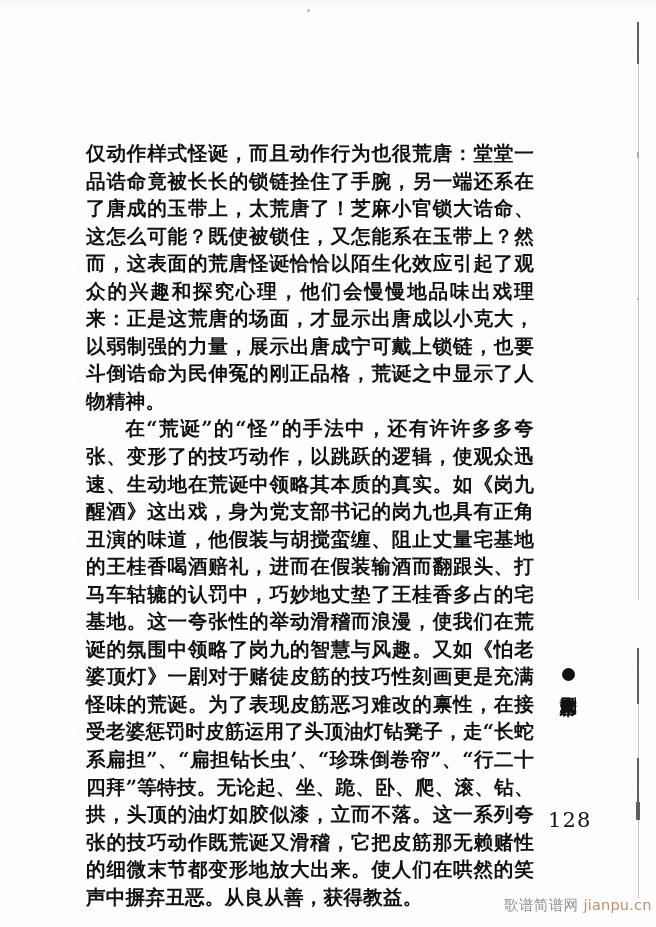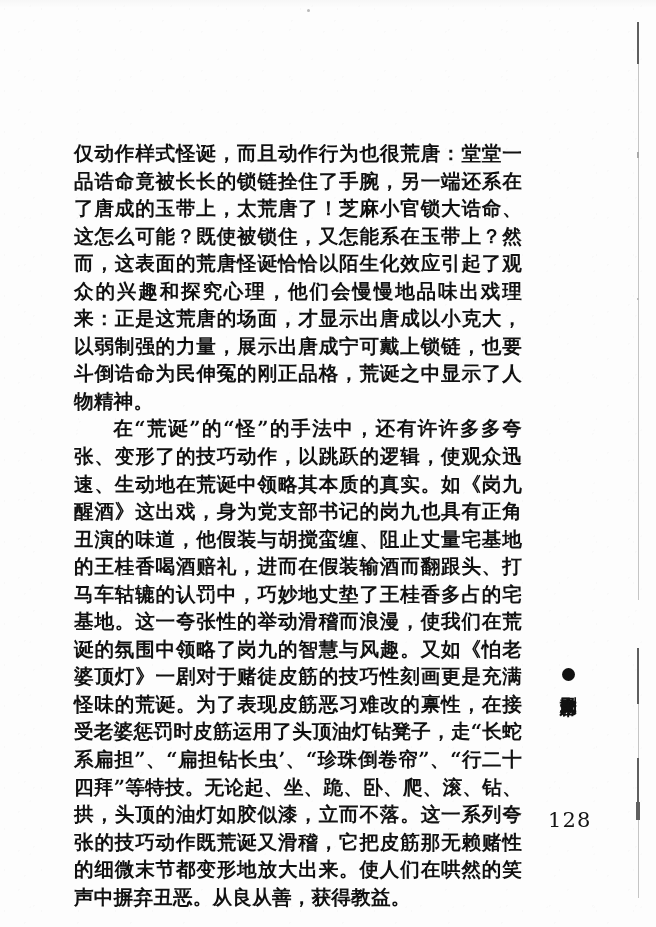--- a/index.html
+++ b/index.html
@@ -22,21 +22,21 @@
       radial-gradient(circle at 47% 63%, rgba(0,0,0,0.016) 0 1px, transparent 1px),
       radial-gradient(circle at 78% 35%, rgba(0,0,0,0.015) 0 1px, transparent 1px),
       radial-gradient(circle at 31% 81%, rgba(0,0,0,0.014) 0 1px, transparent 1px),
       radial-gradient(circle at 64% 12%, rgba(0,0,0,0.013) 0 1px, transparent 1px);
     background-size: 37px 41px, 53px 47px, 43px 59px, 61px 39px, 47px 53px;
   }
 
   
   #text-column {
     position: absolute;
-    left: 74px;
+    left: 86px;
     top: 140px;
     width: 448px;
   }
 
   .para {
     margin: 0 0 0px 0;
     font-size: 19.6px;
     line-height: 27.55px;
     letter-spacing: 0.2px;
     color: #111111;
@@ -192,14 +192,18 @@
     <div class="gutter-hair" style="top:158px;height:140px;"></div>
     <div class="gutter-mark" style="top:298px;height:2px;opacity:.3;"></div>
     <div class="gutter-hair" style="top:300px;height:300px;"></div>
     <div class="gutter-mark" style="top:648px;height:56px;"></div>
     <div class="gutter-hair" style="top:704px;height:54px;"></div>
     <div class="gutter-mark" style="top:758px;height:44px;"></div>
     <div class="gutter-mark" style="top:802px;height:18px;left:0;width:4px;"></div>
     <div class="gutter-hair" style="top:820px;height:78px;"></div>
   </div>
 
+  <div id="watermark">
+    <span id="watermark-cn">歌谱简谱网</span>
+    <span id="watermark-url">jianpu.cn</span>
+  </div>
 
 </div>
 
 </body></html>

